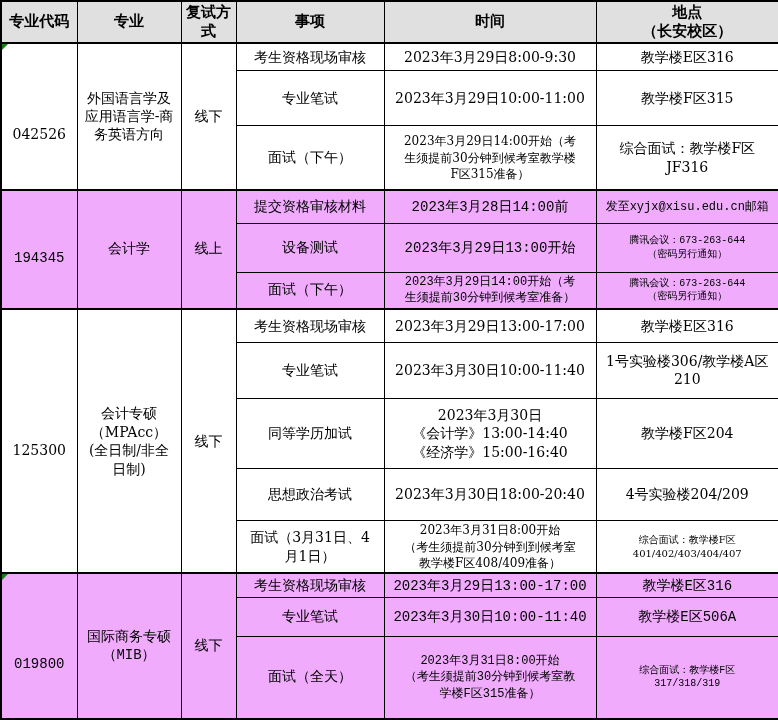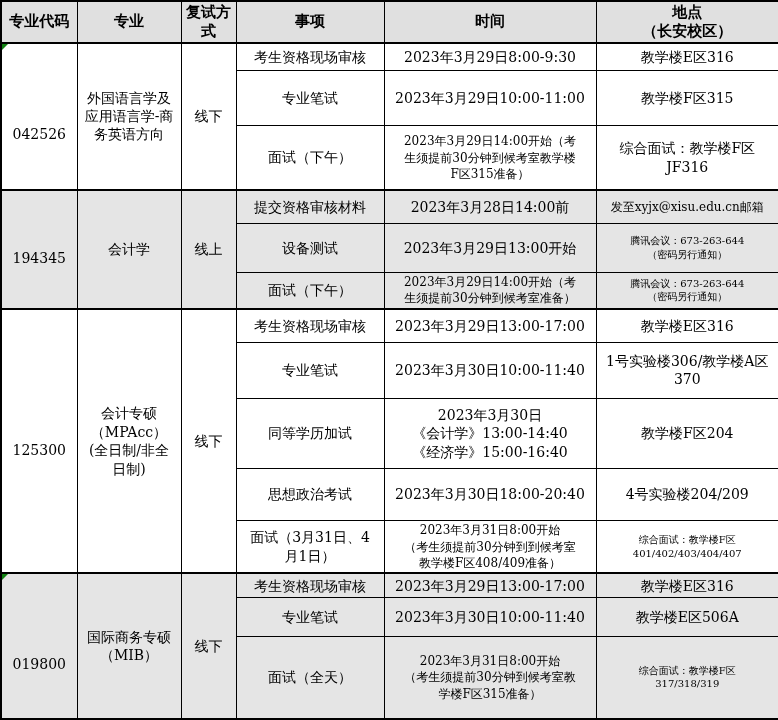--- a/index.html
+++ b/index.html
@@ -31,21 +31,21 @@
     word-break: break-all;
   }
   thead th {
     background: #e0e0e0;
     font-weight: bold;
     font-size: 15px;
     border-bottom: 2px solid #000;
     line-height: 1.25;
   }
   tr.block-start td { border-top: 2px solid #000; }
-  tr.band td { background: #e5e5e5; }
+  tr.band td { background: #f0abfc; font-family: Liberation Mono, monospace; }
   td.code-cell { position: relative; }
   .tri {
     position: absolute;
     top: 0;
     left: 0;
     width: 0;
     height: 0;
     border-top: 6px solid #118011;
     border-right: 6px solid transparent;
   }
@@ -139,21 +139,21 @@
 日制)</td>
       <td rowspan="5">线下</td>
       <td>考生资格现场审核</td>
       <td>2023年3月29日13:00-17:00</td>
       <td>教学楼E区316</td>
     </tr>
     <tr style="height:55px">
       <td>专业笔试</td>
       <td>2023年3月30日10:00-11:40</td>
       <td>1号实验楼306/教学楼A区
-370</td>
+210</td>
     </tr>
     <tr style="height:69px">
       <td>同等学历加试</td>
       <td>2023年3月30日
 《会计学》13:00-14:40
 《经济学》15:00-16:40</td>
       <td>教学楼F区204</td>
     </tr>
     <tr style="height:51px">
       <td>思想政治考试</td>

